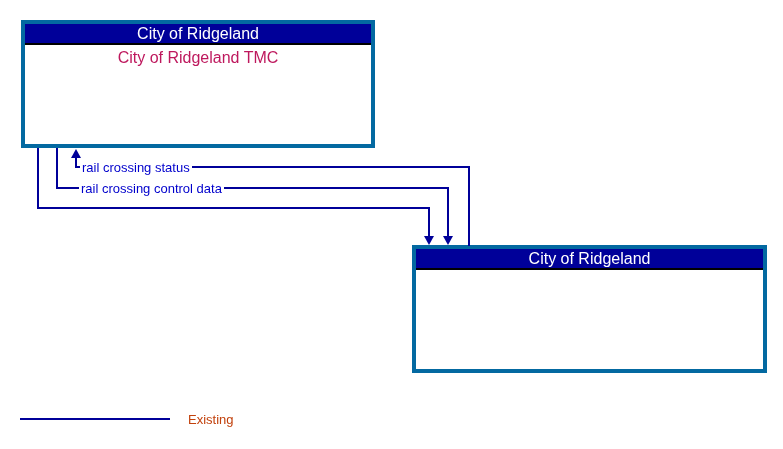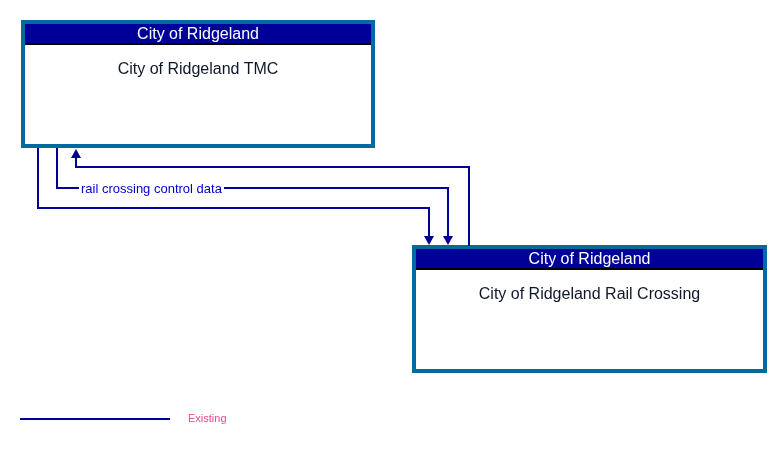--- a/index.html
+++ b/index.html
@@ -28,24 +28,24 @@
     line-height: 20px;
     background: #000099;
     border-bottom: 2px solid #000000;
     color: #ffffff;
     font-size: 16px;
     text-align: center;
     white-space: nowrap;
     overflow: hidden;
   }
   .node-title {
-    color: #0f172a;
+    color: #be185d;
     font-size: 16px;
     text-align: center;
-    margin-top: 15px;
+    margin-top: 4px;
     white-space: nowrap;
   }
   #node-tmc  { left: 21px;  top: 20px;  width: 354px; height: 128px; }
   #node-rail { left: 412px; top: 245px; width: 355px; height: 128px; }
 
   
   .h-line, .v-line {
     position: absolute;
     background: #000099;
   }
@@ -95,44 +95,44 @@
   #request-arrow   { left: 424px; top: 236px; }
   #request-label   { left: 42px;  top: 201px; }
 
   
   #legend-line {
     left: 20px; top: 418px; width: 150px;
   }
   #legend-label {
     position: absolute;
     left: 188px; top: 412px;
-    font-size: 11px;
-    color: #ec4899;
+    font-size: 13px;
+    color: #c2410c;
     white-space: nowrap;
   }
 </style>
 </head>
 <body>
 
 <div class="canvas">
 
   <div class="node" id="node-tmc">
     <div class="node-header">City of Ridgeland</div>
     <div class="node-title">City of Ridgeland TMC</div>
   </div>
 
   <div class="node" id="node-rail">
     <div class="node-header">City of Ridgeland</div>
-    <div class="node-title">City of Ridgeland Rail Crossing</div>
   </div>
 
   <div class="arrow-up" id="status-arrow"></div>
   <div class="v-line" id="status-stub"></div>
   <div class="h-line" id="status-hline"></div>
   <div class="v-line" id="status-vline-r"></div>
+  <span class="flow-label" id="status-label">rail crossing status</span>
 
   <div class="v-line" id="control-stub"></div>
   <div class="h-line" id="control-hline"></div>
   <div class="v-line" id="control-vline-r"></div>
   <div class="arrow-down" id="control-arrow"></div>
   <span class="flow-label" id="control-label">rail crossing control data</span>
 
   <div class="v-line" id="request-stub"></div>
   <div class="h-line" id="request-hline"></div>
   <div class="v-line" id="request-vline-r"></div>

